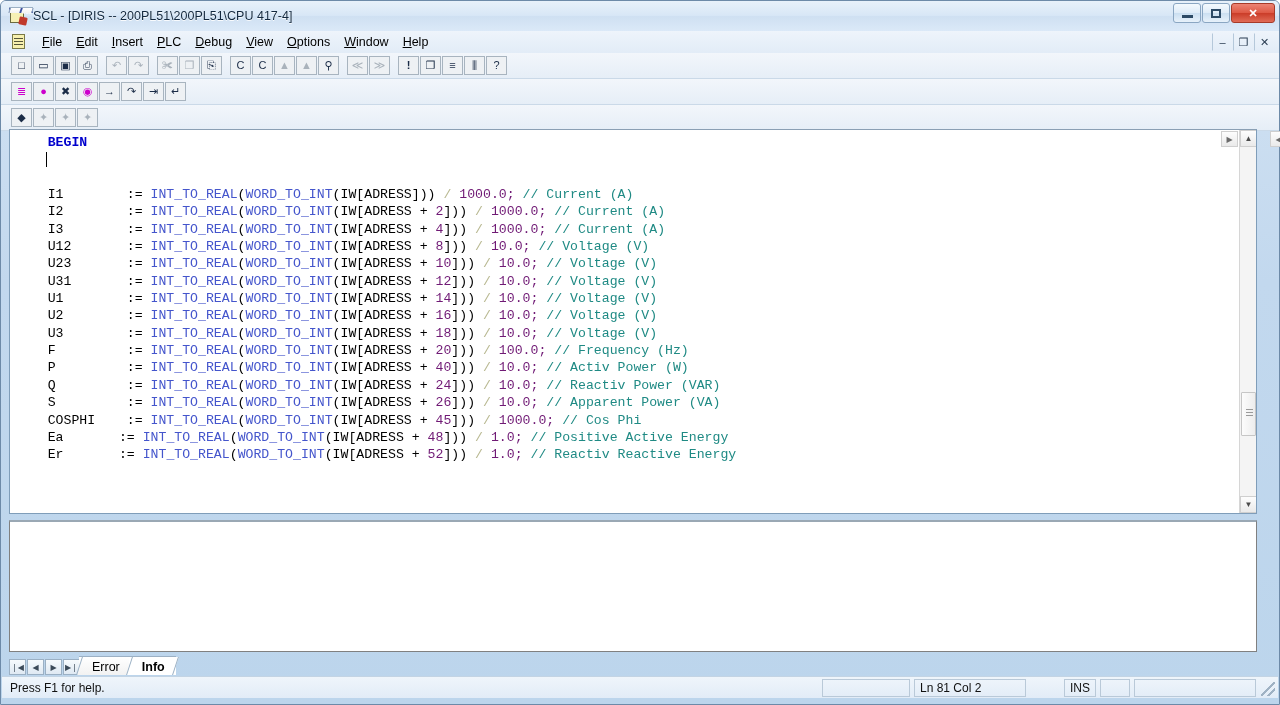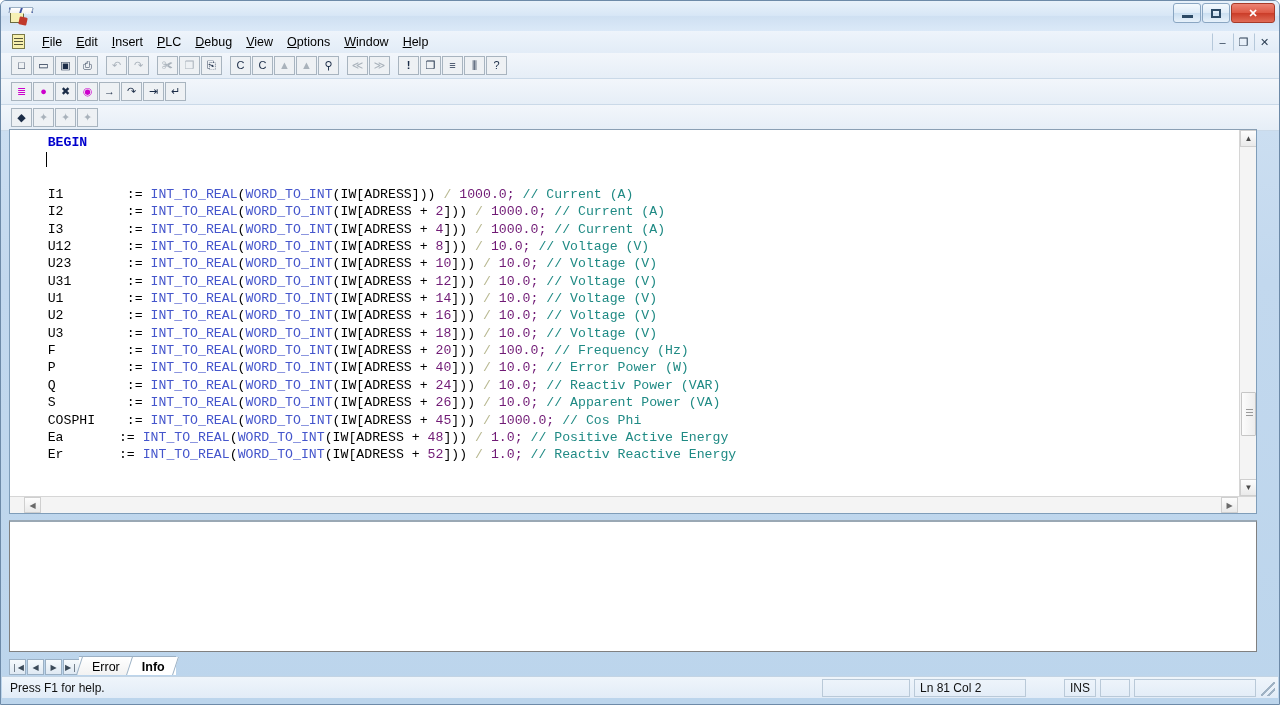--- a/index.html
+++ b/index.html
@@ -167,21 +167,21 @@
 
   
   #editor-frame {
     position: absolute;
     left: 8px; top: 128px;
     width: 1248px; height: 385px;
     background: #ffffff;
     border: 1px solid #7f9db9;
     border-top-color: #8a9fb4;
     display: flex;
-    flex-direction: column;
+    flex-direction: row;
   }
   #code-area {
     position: relative;
     flex: 1 1 auto;
     overflow: hidden;
     background: #ffffff;
   }
   #code-text {
     position: absolute;
     left: 6px; top: 4px;
@@ -351,20 +351,21 @@
 <body>
 
 <div id="app-window">
 
   <div id="title-bar">
     <div id="app-icon">
       <div class="sheet"></div>
       <div class="tab">SCL</div>
       <div class="mark"></div>
     </div>
+    <div id="title-text">SCL  - [DIRIS -- 200PL51\200PL51\CPU 417-4]</div>
 
     <div id="window-controls">
       <div class="winbtn">
           <span class="min-glyph"></span>
         </div>
       <div class="winbtn">
           <span class="max-glyph"></span>
         </div>
       <div class="winbtn close">✕</div>
     </div>
@@ -517,21 +518,21 @@
     I1        <span class="k-plain">:=</span> <span class="k-func">INT_TO_REAL</span><span class="k-plain">(</span><span class="k-func">WORD_TO_INT</span><span class="k-plain">(IW[ADRESS</span><span class="k-plain">]))</span> <span class="k-op">/</span> <span class="k-num">1000.0;</span> <span class="k-cmt">// Current (A)</span>
     I2        <span class="k-plain">:=</span> <span class="k-func">INT_TO_REAL</span><span class="k-plain">(</span><span class="k-func">WORD_TO_INT</span><span class="k-plain">(IW[ADRESS</span><span class="k-plain"> + </span><span class="k-num">2</span><span class="k-plain">]))</span> <span class="k-op">/</span> <span class="k-num">1000.0;</span> <span class="k-cmt">// Current (A)</span>
     I3        <span class="k-plain">:=</span> <span class="k-func">INT_TO_REAL</span><span class="k-plain">(</span><span class="k-func">WORD_TO_INT</span><span class="k-plain">(IW[ADRESS</span><span class="k-plain"> + </span><span class="k-num">4</span><span class="k-plain">]))</span> <span class="k-op">/</span> <span class="k-num">1000.0;</span> <span class="k-cmt">// Current (A)</span>
     U12       <span class="k-plain">:=</span> <span class="k-func">INT_TO_REAL</span><span class="k-plain">(</span><span class="k-func">WORD_TO_INT</span><span class="k-plain">(IW[ADRESS</span><span class="k-plain"> + </span><span class="k-num">8</span><span class="k-plain">]))</span> <span class="k-op">/</span> <span class="k-num">10.0;</span> <span class="k-cmt">// Voltage (V)</span>
     U23       <span class="k-plain">:=</span> <span class="k-func">INT_TO_REAL</span><span class="k-plain">(</span><span class="k-func">WORD_TO_INT</span><span class="k-plain">(IW[ADRESS</span><span class="k-plain"> + </span><span class="k-num">10</span><span class="k-plain">]))</span> <span class="k-op">/</span> <span class="k-num">10.0;</span> <span class="k-cmt">// Voltage (V)</span>
     U31       <span class="k-plain">:=</span> <span class="k-func">INT_TO_REAL</span><span class="k-plain">(</span><span class="k-func">WORD_TO_INT</span><span class="k-plain">(IW[ADRESS</span><span class="k-plain"> + </span><span class="k-num">12</span><span class="k-plain">]))</span> <span class="k-op">/</span> <span class="k-num">10.0;</span> <span class="k-cmt">// Voltage (V)</span>
     U1        <span class="k-plain">:=</span> <span class="k-func">INT_TO_REAL</span><span class="k-plain">(</span><span class="k-func">WORD_TO_INT</span><span class="k-plain">(IW[ADRESS</span><span class="k-plain"> + </span><span class="k-num">14</span><span class="k-plain">]))</span> <span class="k-op">/</span> <span class="k-num">10.0;</span> <span class="k-cmt">// Voltage (V)</span>
     U2        <span class="k-plain">:=</span> <span class="k-func">INT_TO_REAL</span><span class="k-plain">(</span><span class="k-func">WORD_TO_INT</span><span class="k-plain">(IW[ADRESS</span><span class="k-plain"> + </span><span class="k-num">16</span><span class="k-plain">]))</span> <span class="k-op">/</span> <span class="k-num">10.0;</span> <span class="k-cmt">// Voltage (V)</span>
     U3        <span class="k-plain">:=</span> <span class="k-func">INT_TO_REAL</span><span class="k-plain">(</span><span class="k-func">WORD_TO_INT</span><span class="k-plain">(IW[ADRESS</span><span class="k-plain"> + </span><span class="k-num">18</span><span class="k-plain">]))</span> <span class="k-op">/</span> <span class="k-num">10.0;</span> <span class="k-cmt">// Voltage (V)</span>
     F         <span class="k-plain">:=</span> <span class="k-func">INT_TO_REAL</span><span class="k-plain">(</span><span class="k-func">WORD_TO_INT</span><span class="k-plain">(IW[ADRESS</span><span class="k-plain"> + </span><span class="k-num">20</span><span class="k-plain">]))</span> <span class="k-op">/</span> <span class="k-num">100.0;</span> <span class="k-cmt">// Frequency (Hz)</span>
-    P         <span class="k-plain">:=</span> <span class="k-func">INT_TO_REAL</span><span class="k-plain">(</span><span class="k-func">WORD_TO_INT</span><span class="k-plain">(IW[ADRESS</span><span class="k-plain"> + </span><span class="k-num">40</span><span class="k-plain">]))</span> <span class="k-op">/</span> <span class="k-num">10.0;</span> <span class="k-cmt">// Error Power (W)</span>
+    P         <span class="k-plain">:=</span> <span class="k-func">INT_TO_REAL</span><span class="k-plain">(</span><span class="k-func">WORD_TO_INT</span><span class="k-plain">(IW[ADRESS</span><span class="k-plain"> + </span><span class="k-num">40</span><span class="k-plain">]))</span> <span class="k-op">/</span> <span class="k-num">10.0;</span> <span class="k-cmt">// Activ Power (W)</span>
     Q         <span class="k-plain">:=</span> <span class="k-func">INT_TO_REAL</span><span class="k-plain">(</span><span class="k-func">WORD_TO_INT</span><span class="k-plain">(IW[ADRESS</span><span class="k-plain"> + </span><span class="k-num">24</span><span class="k-plain">]))</span> <span class="k-op">/</span> <span class="k-num">10.0;</span> <span class="k-cmt">// Reactiv Power (VAR)</span>
     S         <span class="k-plain">:=</span> <span class="k-func">INT_TO_REAL</span><span class="k-plain">(</span><span class="k-func">WORD_TO_INT</span><span class="k-plain">(IW[ADRESS</span><span class="k-plain"> + </span><span class="k-num">26</span><span class="k-plain">]))</span> <span class="k-op">/</span> <span class="k-num">10.0;</span> <span class="k-cmt">// Apparent Power (VA)</span>
     COSPHI    <span class="k-plain">:=</span> <span class="k-func">INT_TO_REAL</span><span class="k-plain">(</span><span class="k-func">WORD_TO_INT</span><span class="k-plain">(IW[ADRESS</span><span class="k-plain"> + </span><span class="k-num">45</span><span class="k-plain">]))</span> <span class="k-op">/</span> <span class="k-num">1000.0;</span> <span class="k-cmt">// Cos Phi</span>
     Ea       <span class="k-plain">:=</span> <span class="k-func">INT_TO_REAL</span><span class="k-plain">(</span><span class="k-func">WORD_TO_INT</span><span class="k-plain">(IW[ADRESS</span><span class="k-plain"> + </span><span class="k-num">48</span><span class="k-plain">]))</span> <span class="k-op">/</span> <span class="k-num">1.0;</span> <span class="k-cmt">// Positive Active Energy</span>
     Er       <span class="k-plain">:=</span> <span class="k-func">INT_TO_REAL</span><span class="k-plain">(</span><span class="k-func">WORD_TO_INT</span><span class="k-plain">(IW[ADRESS</span><span class="k-plain"> + </span><span class="k-num">52</span><span class="k-plain">]))</span> <span class="k-op">/</span> <span class="k-num">1.0;</span> <span class="k-cmt">// Reactiv Reactive Energy</span>
 </pre>
       <div id="caret"></div>
 
       <div id="vscroll">
         <div class="sb-arrow" id="sb-up">▲</div>

